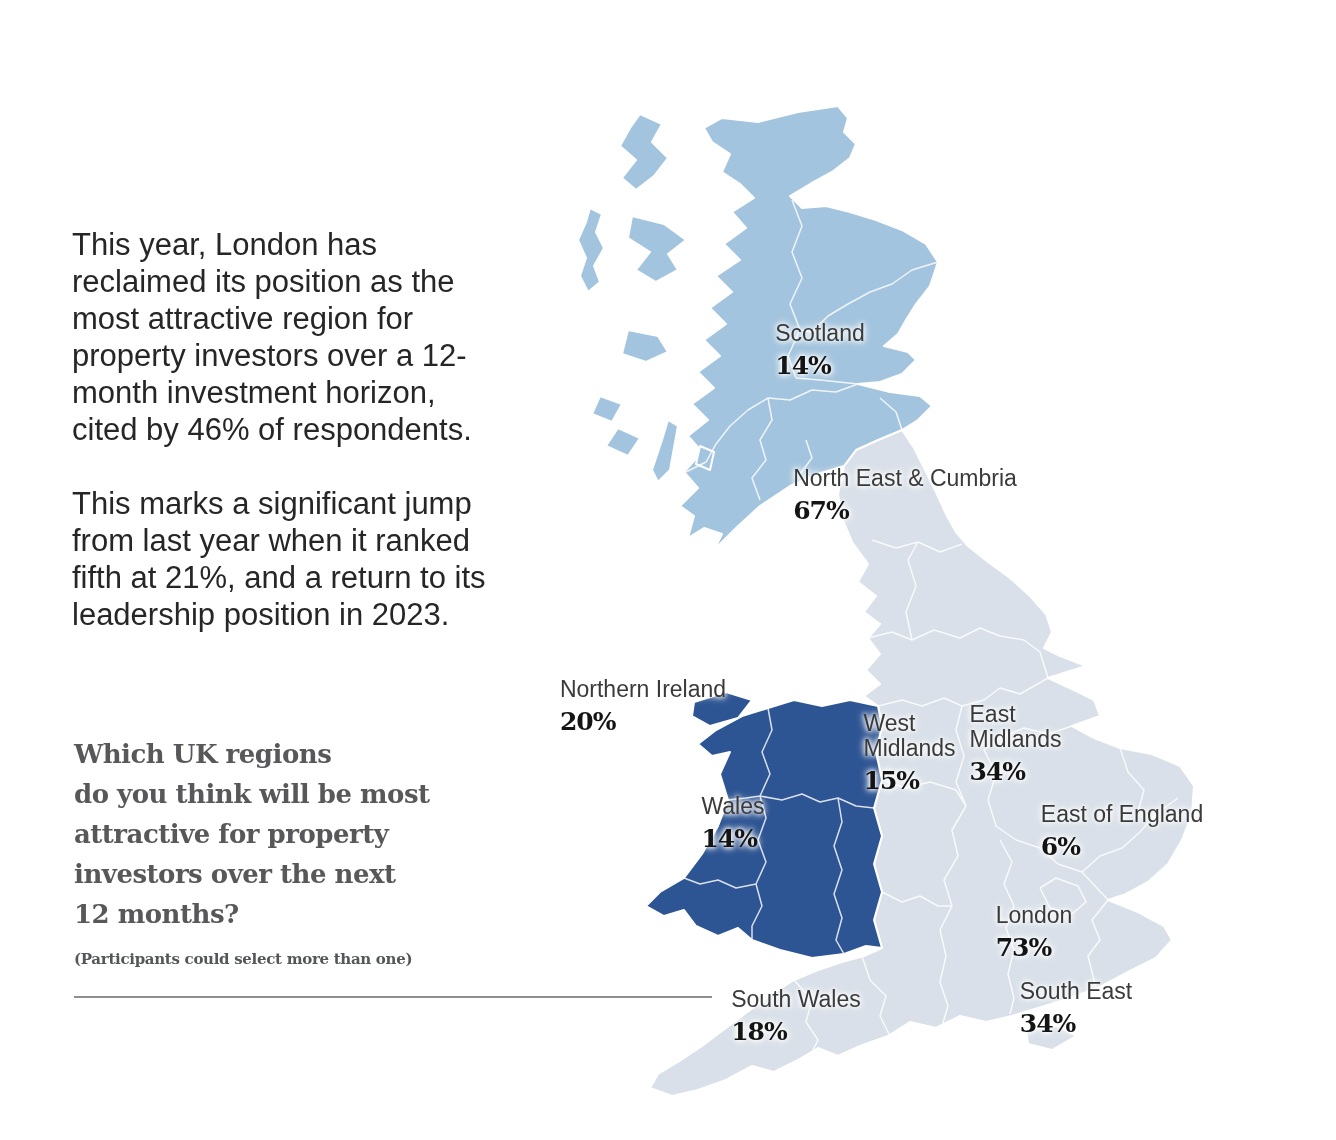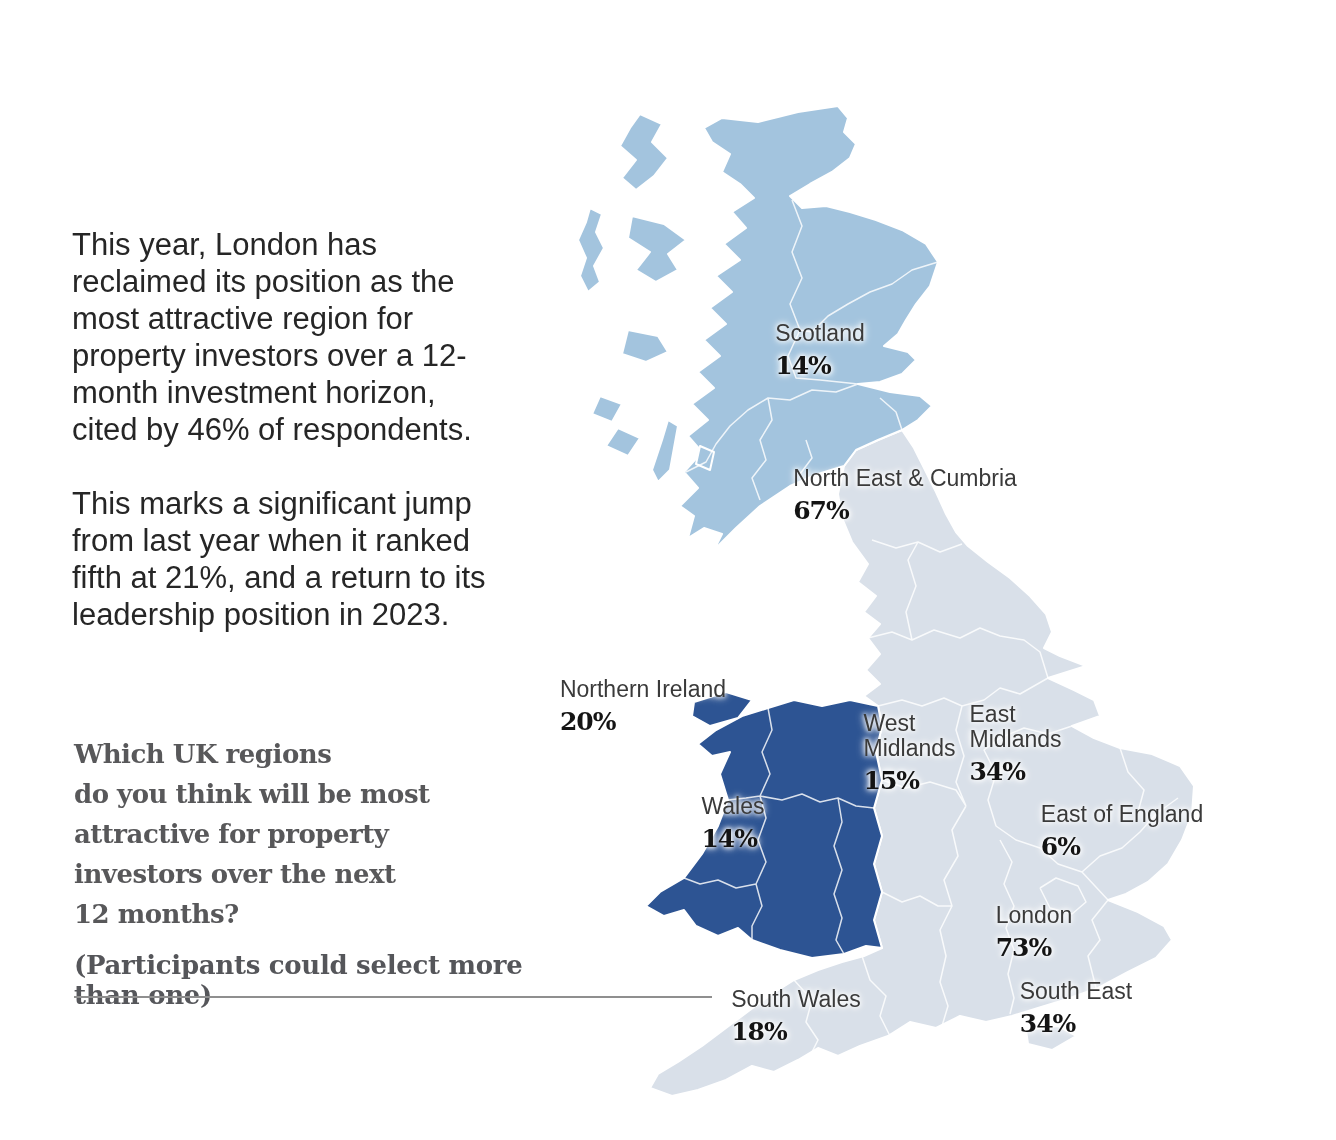--- a/index.html
+++ b/index.html
@@ -13,21 +13,21 @@
 
   .intro { position:absolute; left:72px; top:226px; width:420px;
            font-size:31px; line-height:37px; color:#262626; }
   .intro p + p { margin-top:37px; }
 
   .question { position:absolute; left:74px; top:734px; width:470px; }
   .question h1 { font-family:"DejaVu Serif", serif; font-weight:700;
                  font-size:26px; line-height:40px; color:#58585a;
                  white-space:pre-line; letter-spacing:-0.5px; }
   .question .note { margin-top:16px; font-family:"DejaVu Serif", serif; font-weight:700;
-                    font-size:26px; color:#55565a; letter-spacing:-0.3px; }
+                    font-size:15px; color:#55565a; letter-spacing:-0.3px; }
 
   .divider { position:absolute; left:74px; top:996px; width:638px; height:2px;
              background:#8f8f8f; }
 
   .region-label { position:absolute; transform:translateX(-50%); text-align:left;
                   text-shadow:0 0 4px #fff, 0 0 6px #fff, 0 0 10px #fff; }
   .region-label .rname { display:block; font-size:23px; line-height:25px; color:#3a3a3a; }
   .region-label .rval  { display:block; margin-top:3px; font-family:"DejaVu Serif", serif;
                          font-weight:700; font-size:25px; line-height:34px;
                          letter-spacing:-1px; color:#141414; }

